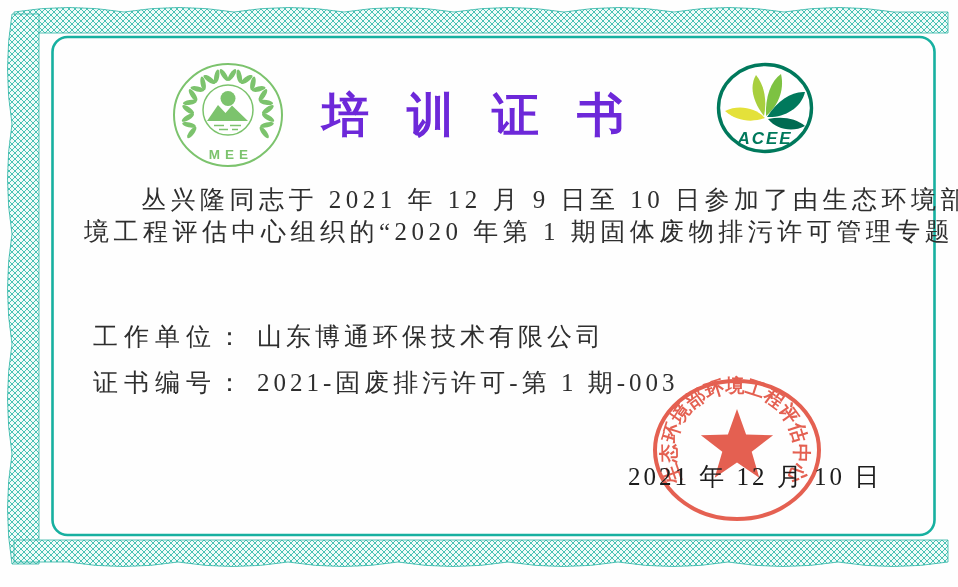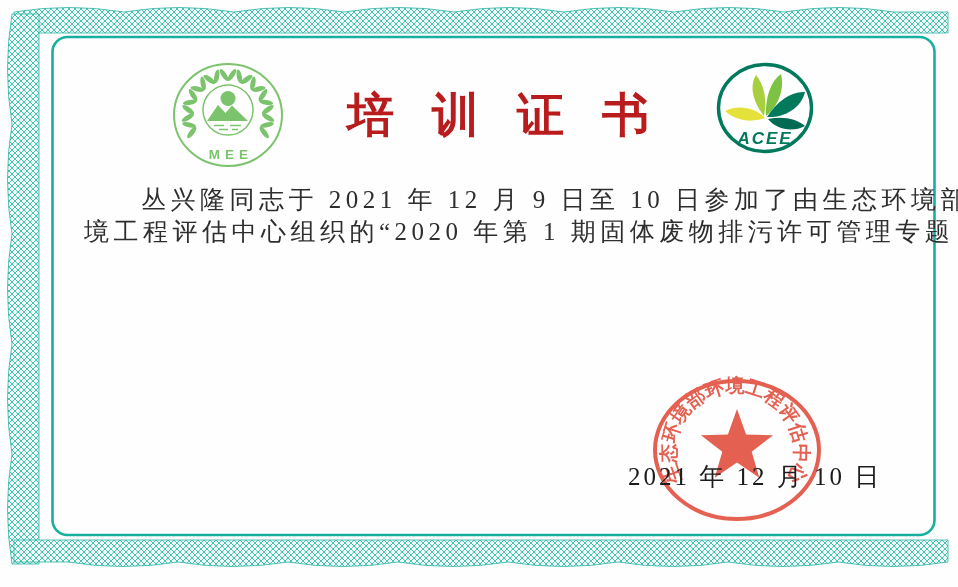--- a/index.html
+++ b/index.html
@@ -9,23 +9,23 @@
     background:#fefefe;
     overflow:hidden;
     font-family:"Liberation Serif","DejaVu Serif",serif;
   }
   .frame-svg{position:absolute;left:0;top:0;z-index:1;}
   .logo{position:absolute;z-index:2;}
   .mee{left:170px;top:60px;}
   .acee{left:714px;top:60px;}
   .title{
     position:absolute;z-index:2;
-    left:273px;top:84px;width:450px;
+    left:248px;top:84px;width:450px;
     text-align:center;
-    font-size:47px;font-weight:bold;color:#b91c1c;
+    font-size:47px;font-weight:bold;color:#6d28d9;
     letter-spacing:38px;text-indent:38px;
     white-space:nowrap;
   }
   .body-text{
     position:absolute;z-index:2;
     left:84px;top:184px;width:832px;
     font-size:25px;line-height:31.5px;
     letter-spacing:4.5px;color:#2e2e2e;
     white-space:nowrap;
   }
@@ -110,21 +110,27 @@
     <text x="51" y="84" text-anchor="middle" fill="#00795c" font-family="Liberation Sans, DejaVu Sans, sans-serif" font-size="17" font-weight="bold" font-style="italic" letter-spacing="2">ACEE</text>
   </svg>
 
   <div class="title">培训证书</div>
 
   <div class="body-text">
     <div class="indent">丛兴隆同志于 2021 年 12 月 9 日至 10 日参加了由生态环境部环</div>
     <div>境工程评估中心组织的“2020 年第 1 期固体废物排污许可管理专题</div>
   </div>
 
+  <div class="field wu">
+    <span>工作单位：</span><span class="value">山东博通环保技术有限公司</span>
+  </div>
 
+  <div class="field cn">
+    <span>证书编号：</span><span class="value">2021-固废排污许可-第 1 期-003</span>
+  </div>
 
   <svg class="seal" width="184" height="158" viewBox="0 0 184 158">
     <g opacity="0.85">
       <ellipse cx="92" cy="78" rx="82" ry="69" fill="none" stroke="#e04534" stroke-width="4"></ellipse>
       <polygon fill="#e04534" points="92,37 101.1,62.5 128.1,63.3 106.7,79.8 114.3,105.7 92,90.5 69.7,105.7 77.3,79.8 55.9,63.3 82.9,62.5"></polygon>
       <path id="sealArc" d="M33.6,100.5 A60,60 0 1 1 146.4,100.5" fill="none"></path>
       <text fill="#e04534" font-size="19" font-weight="bold" font-family="Liberation Serif, DejaVu Serif, serif">
         <textPath href="#sealArc" xlink:href="#sealArc" startOffset="50%" text-anchor="middle">生态环境部环境工程评估中心</textPath>
       </text>
     </g>

